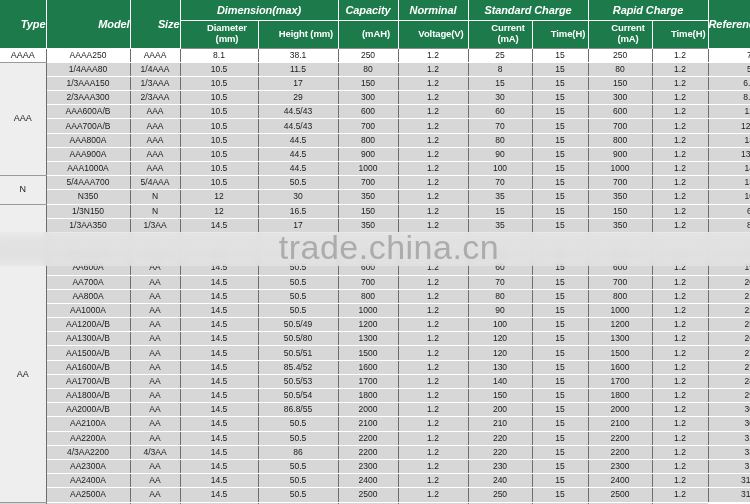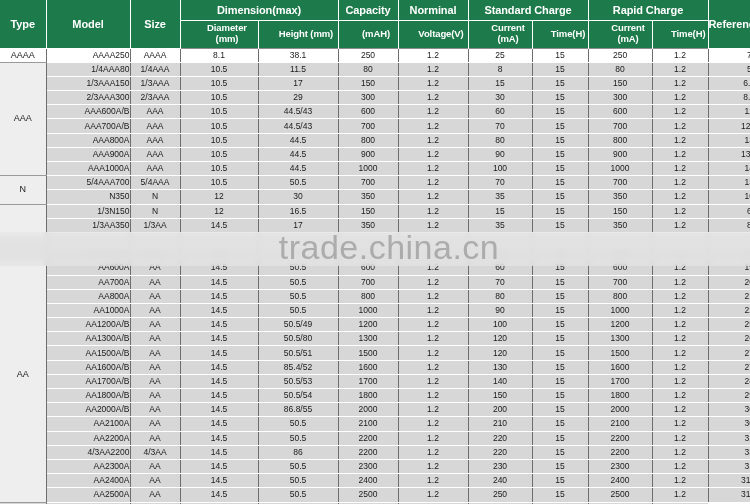--- a/index.html
+++ b/index.html
@@ -33,23 +33,23 @@
   
   thead th {
     background: #1d7a4a;
     color: #ffffff;
     font-weight: bold;
     border-right: 1px solid #ffffff;
     border-bottom: 1px solid #ffffff;
     line-height: 1.12;
     letter-spacing: -0.1px;
   }
-  thead tr.hdr-top th { height: 20px; font-size: 11px; }
+  thead tr.hdr-top th { height: 20px; font-size: 11px; font-style: italic; }
   thead tr.hdr-bot th { height: 28px; font-size: 9.5px; padding-left: 16px; }
-  thead th.tall { height: 48px; font-size: 11px; }
+  thead th.tall { height: 48px; font-size: 11px; text-align: right; }
   thead th:last-child { border-right: none; }
   thead tr.hdr-bot th { border-bottom: none; }
 
   
   tbody tr { height: 14.2px; }
   tbody td {
     background: #d7d7d7;
     border-right: 1px solid #6e6e6e;
     border-bottom: 1px solid #ffffff;
     border-top: 1px solid #8c8c8c;
@@ -59,21 +59,21 @@
   }
   tbody tr.first-row td { background: #ffffff; margin-top: 12px; }
   tbody td.group {
     background: #eeeeee;
     border-right: 1px solid #6e6e6e;
     border-bottom: 1px solid #9a9a9a;
     font-size: 9px;
   }
   tbody td.group.white { background: #ffffff; }
   tbody td:last-child { border-right: none; }
-  tbody td.c-model { text-align: right; }
+  tbody td.c-model { text-align: center; }
 
   
   #blur-band {
     position: absolute;
     left: 0; right: 0;
     top: 232px; height: 34px;
     background: linear-gradient(to bottom,
         rgba(232,232,232,0.72) 0%,
         rgba(226,226,226,0.95) 22%,
         rgba(224,224,224,0.97) 70%,

